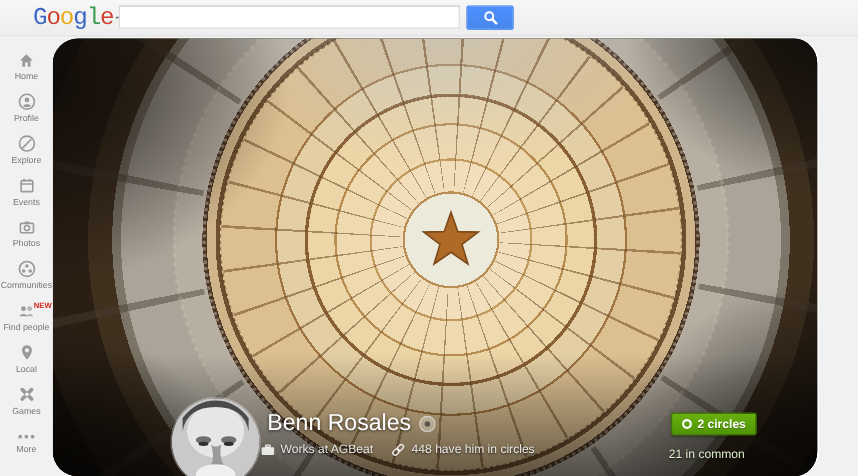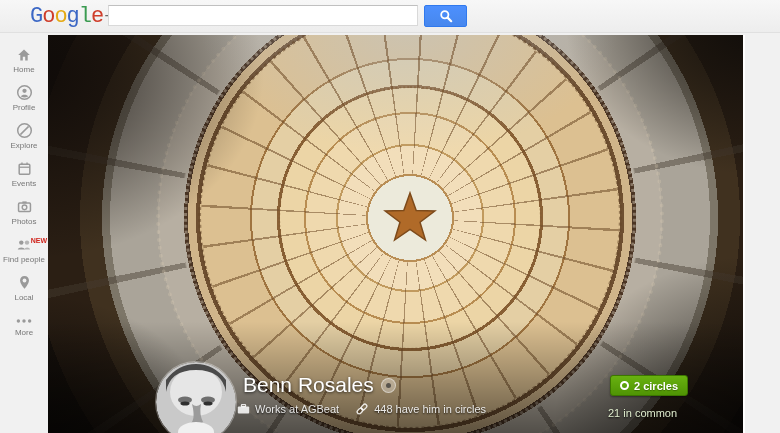--- a/index.html
+++ b/index.html
@@ -31,21 +31,21 @@
               align-items:center; justify-content:center; cursor:pointer;
               position:relative; }
   .nav-item svg { display:block; }
   .nav-label { font-size:8px; color:#777; margin-top:2px; white-space:nowrap; }
   .new-badge { position:absolute; right:1px; top:6px; font-size:7px; font-weight:bold;
                color:#d0241c; }
 
   
   .photo { position:absolute; left:48px; top:35px; width:697px; height:398px;
            overflow:hidden; background:#14100c; border-right:2px solid #ffffff;
-           cursor:pointer; z-index:10; }
+           cursor:pointer; z-index:10;border-radius:23px; }
   .layer { position:absolute; inset:0; }
   .dome-base {
     background:
       radial-gradient(ellipse 340px 210px at 52% -3%, rgba(186,198,210,0.50), rgba(186,198,210,0) 62%),
       radial-gradient(circle at 362px 183px,
         #eceadb 0 42px, #b98e55 42px 44px,
         #f2debA 44px 72px, #c19a5e 72px 74px,
         #efd9ae 74px 104px, #b88d52 104px 106px,
         #ecd5a6 106px 130px, #8a6135 130px 133px,
         #e4cfa4 133px 158px, #9f7440 158px 160px,
@@ -172,40 +172,56 @@
 
   <div class="nav-item">
     <svg width="17" height="17" viewBox="0 0 16 16">
       <rect x="2.4" y="4.8" width="11.2" height="8" rx="1" fill="none" stroke="#9a9a9a" stroke-width="1.4"></rect>
       <rect x="6" y="3.2" width="4" height="1.8" fill="#9a9a9a"></rect>
       <circle cx="8" cy="8.8" r="2.2" fill="none" stroke="#9a9a9a" stroke-width="1.3"></circle>
     </svg>
     <div class="nav-label">Photos</div>
   </div>
 
+  <div class="nav-item">
+    <svg width="17" height="17" viewBox="0 0 16 16">
+      <circle cx="8" cy="8" r="6.4" fill="none" stroke="#9a9a9a" stroke-width="1.4"></circle>
+      <circle cx="8" cy="5.4" r="1.5" fill="#9a9a9a"></circle>
+      <circle cx="5.2" cy="9.8" r="1.5" fill="#9a9a9a"></circle>
+      <circle cx="10.8" cy="9.8" r="1.5" fill="#9a9a9a"></circle>
+    </svg>
+    <div class="nav-label">Communities</div>
+  </div>
 
   <div class="nav-item">
     <span class="new-badge">NEW</span>
     <svg width="18" height="16" viewBox="0 0 16 16">
       <circle cx="5.3" cy="5.6" r="2.2" fill="#9a9a9a"></circle>
       <path d="M1.8 12.5 C2 9.8 8.6 9.8 8.8 12.5 Z" fill="#9a9a9a"></path>
       <circle cx="11" cy="5.6" r="2.2" fill="#b5b5b5"></circle>
       <path d="M8.4 12.5 C8.6 9.8 13.8 9.8 14 12.5 Z" fill="#b5b5b5"></path>
     </svg>
     <div class="nav-label">Find people</div>
   </div>
 
   <div class="nav-item">
     <svg width="17" height="17" viewBox="0 0 16 16">
       <path d="M8 1.8 C5.4 1.8 3.8 3.7 3.8 6.2 C3.8 9.3 8 14 8 14 C8 14 12.2 9.3 12.2 6.2 C12.2 3.7 10.6 1.8 8 1.8 Z" fill="#9a9a9a"></path>
       <circle cx="8" cy="6.1" r="1.8" fill="#f1f1f1"></circle>
     </svg>
     <div class="nav-label">Local</div>
   </div>
 
+  <div class="nav-item">
+    <svg width="17" height="17" viewBox="0 0 16 16">
+      <path d="M4 4 L12 12 M12 4 L4 12" stroke="#9a9a9a" stroke-width="3.2" stroke-linecap="round" fill="none"></path>
+      <circle cx="8" cy="8" r="1.6" fill="#f1f1f1"></circle>
+    </svg>
+    <div class="nav-label">Games</div>
+  </div>
 
   <div class="nav-item">
     <svg width="18" height="10" viewBox="0 0 16 8">
       <circle cx="3" cy="4" r="1.5" fill="#9a9a9a"></circle>
       <circle cx="8" cy="4" r="1.5" fill="#9a9a9a"></circle>
       <circle cx="13" cy="4" r="1.5" fill="#9a9a9a"></circle>
     </svg>
     <div class="nav-label">More</div>
   </div>
 </div>

